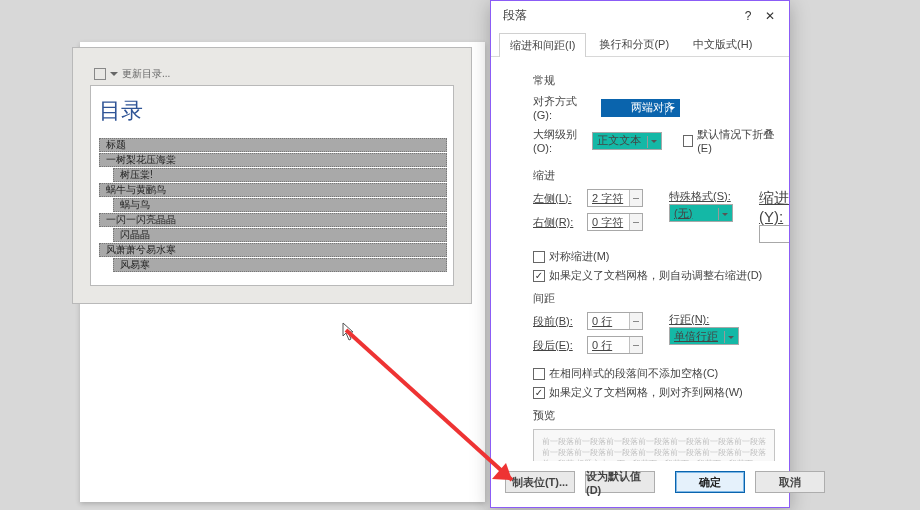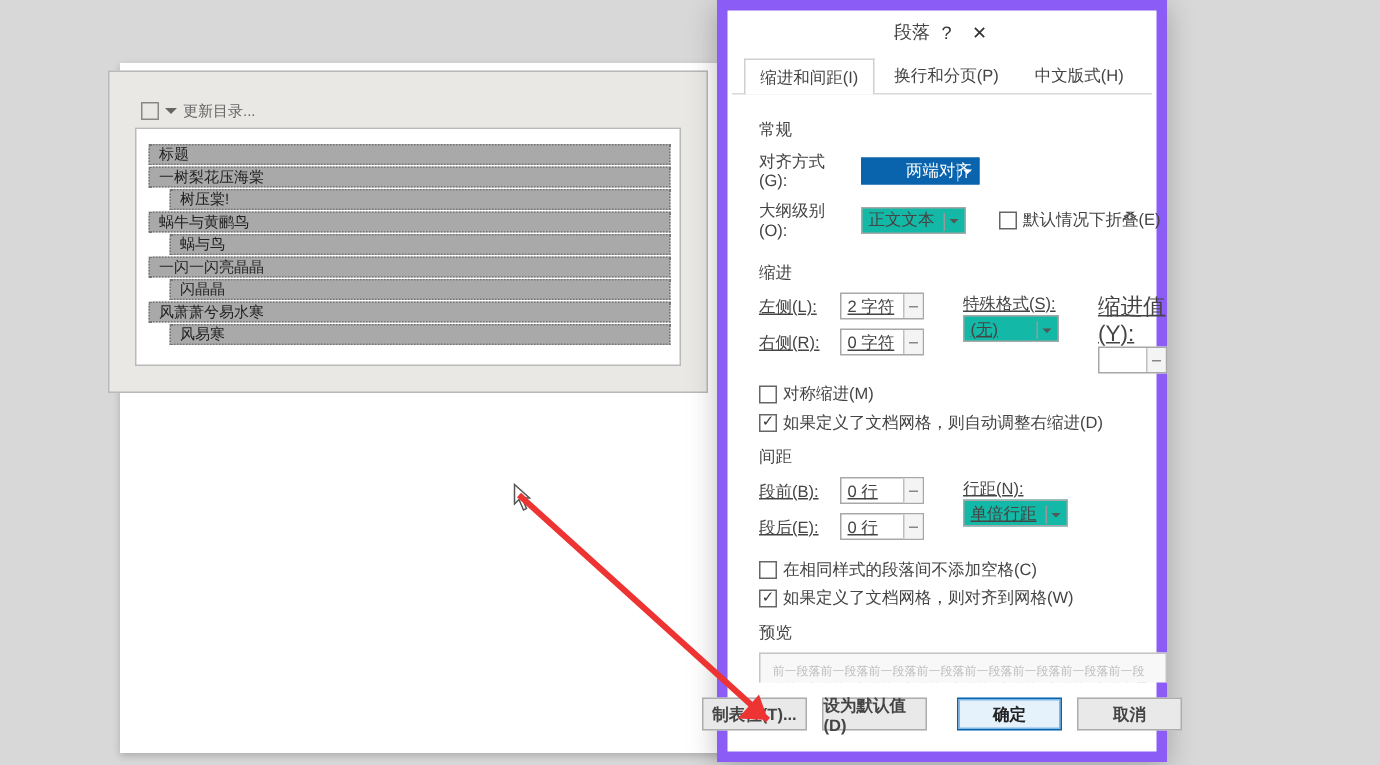--- a/index.html
+++ b/index.html
@@ -69,30 +69,29 @@
     top: 320px;
     width: 204px;
     height: 180px;
     pointer-events: none;
     z-index: 5;
   }
 
   
   .dialog {
     position: absolute;
-    left: 478px;
+    left: 490px;
     top: 0;
     width: 300px;
     height: 508px;
     background: #fff;
-    border: 7px solid #8b5cf6;
+    border: 1px solid #8b5cf6;
     box-shadow: 0 4px 18px rgba(0,0,0,.25);
     display: flex;
     flex-direction: column;
-    align-items: center;
   }
   .dlg-title {
     display: flex;
     align-items: center;
     padding: 6px 8px 3px 12px;
     font-size: 12px;
   }
   .dlg-title .spacer { flex: 1; }
   .dlg-title .help, .dlg-title .close  {
     width: 22px; text-align:center; font-size:12px; color:#333; cursor:pointer;
@@ -182,20 +181,21 @@
 
 <div class="doc"></div>
 
 <div class="toc-box">
   <div class="hdr">
     <span style="width:12px;height:12px;border:1px solid #888;display:inline-block;"></span>
     <span class="drop"></span>
     <span>更新目录...</span>
   </div>
   <div class="toc-inner">
+    <div class="toc-title">目录</div>
     <div id="toc-rows">
         <div class="toc-row lvl1">标题</div>
         <div class="toc-row lvl1">一树梨花压海棠</div>
         <div class="toc-row lvl2">树压棠!</div>
         <div class="toc-row lvl1">蜗牛与黄鹂鸟</div>
         <div class="toc-row lvl2">蜗与鸟</div>
         <div class="toc-row lvl1">一闪一闪亮晶晶</div>
         <div class="toc-row lvl2">闪晶晶</div>
         <div class="toc-row lvl1">风萧萧兮易水寒</div>
         <div class="toc-row lvl2">风易寒</div>

